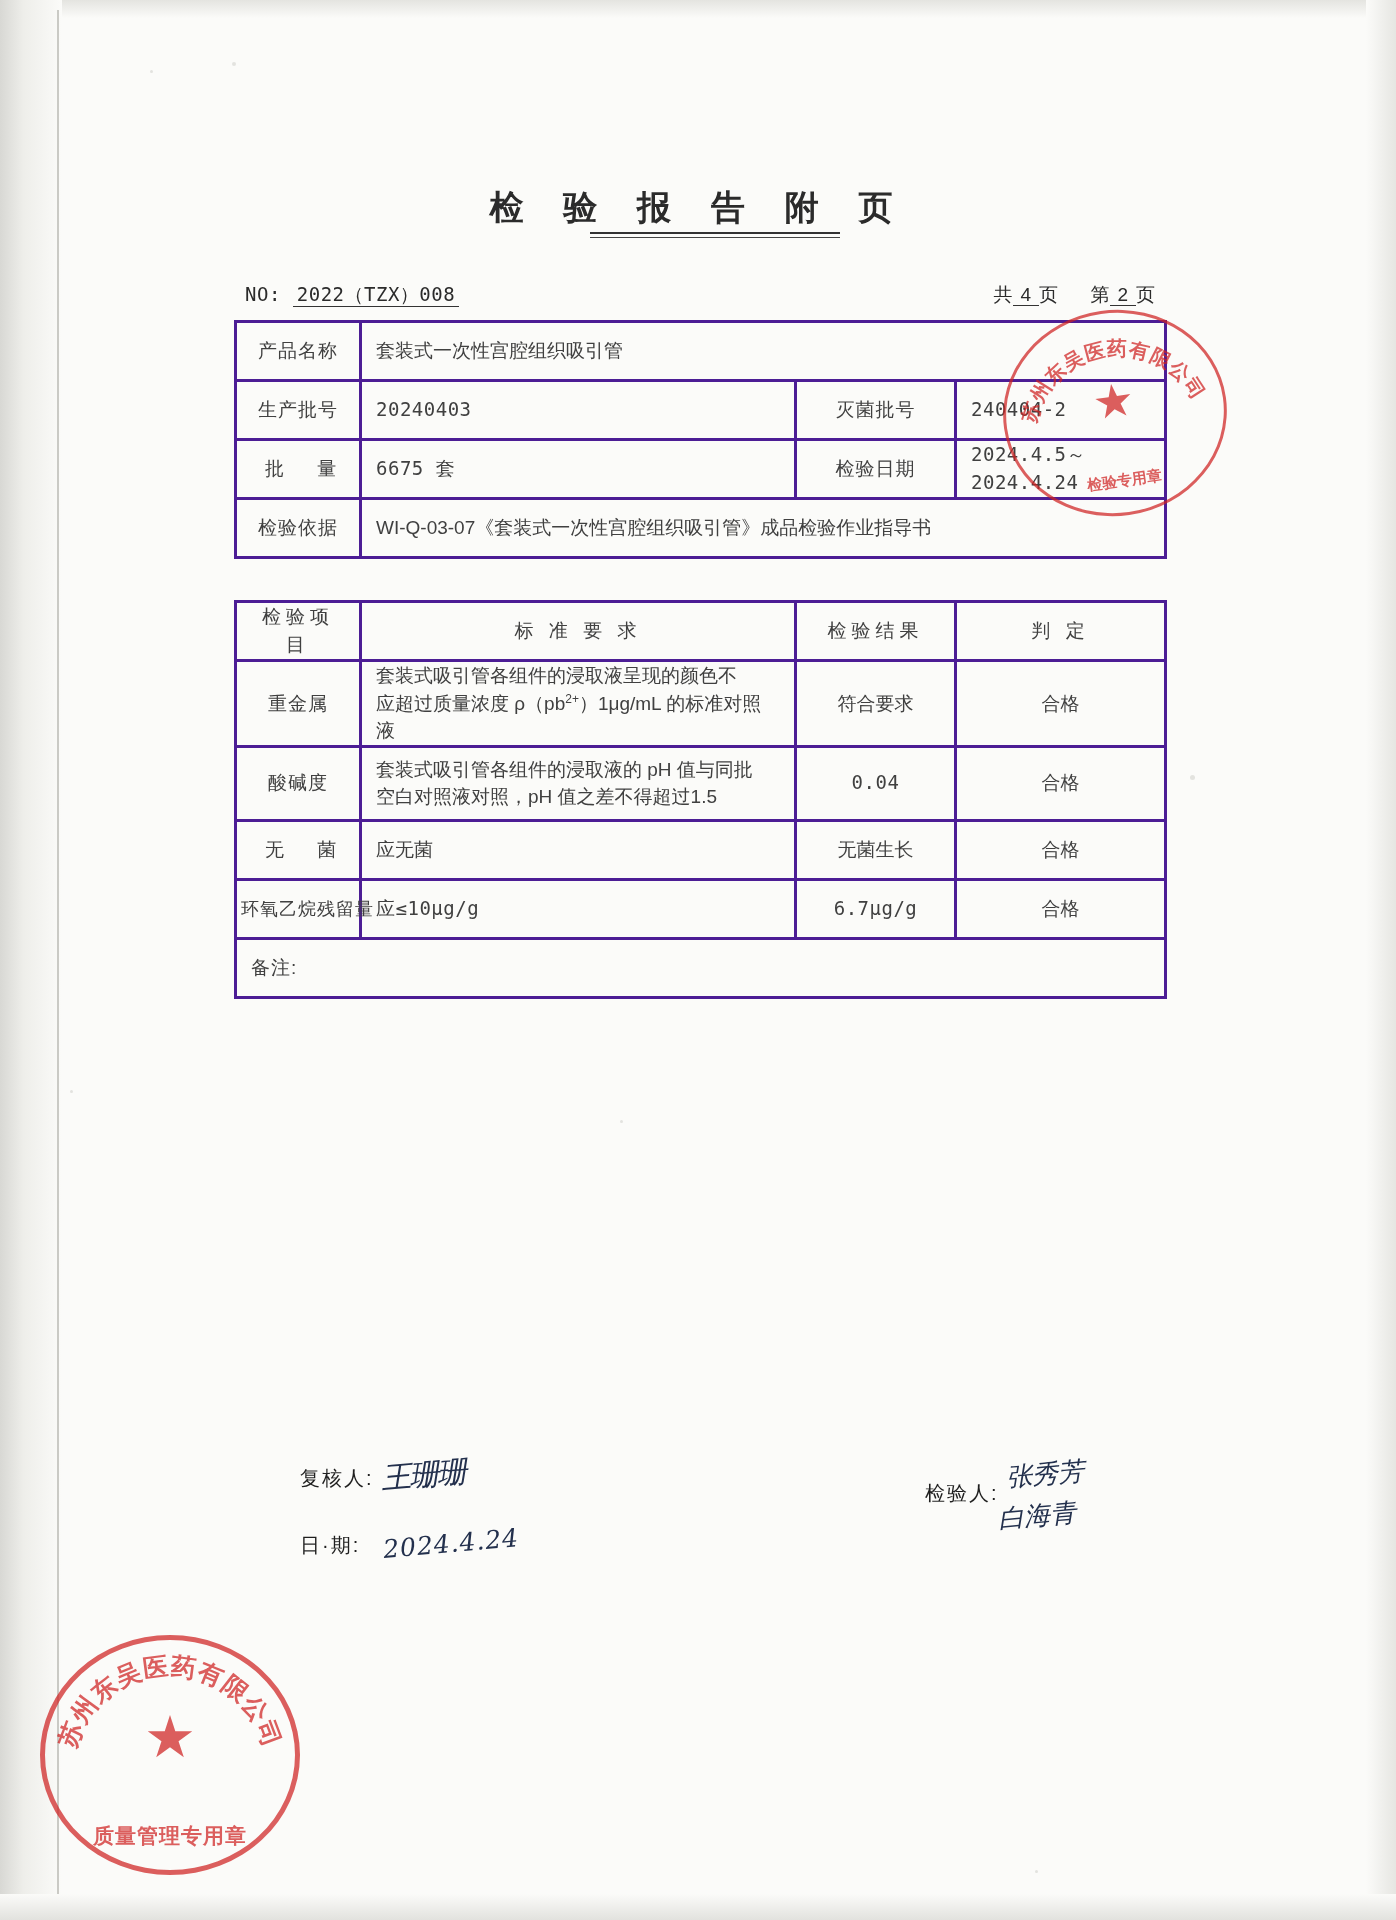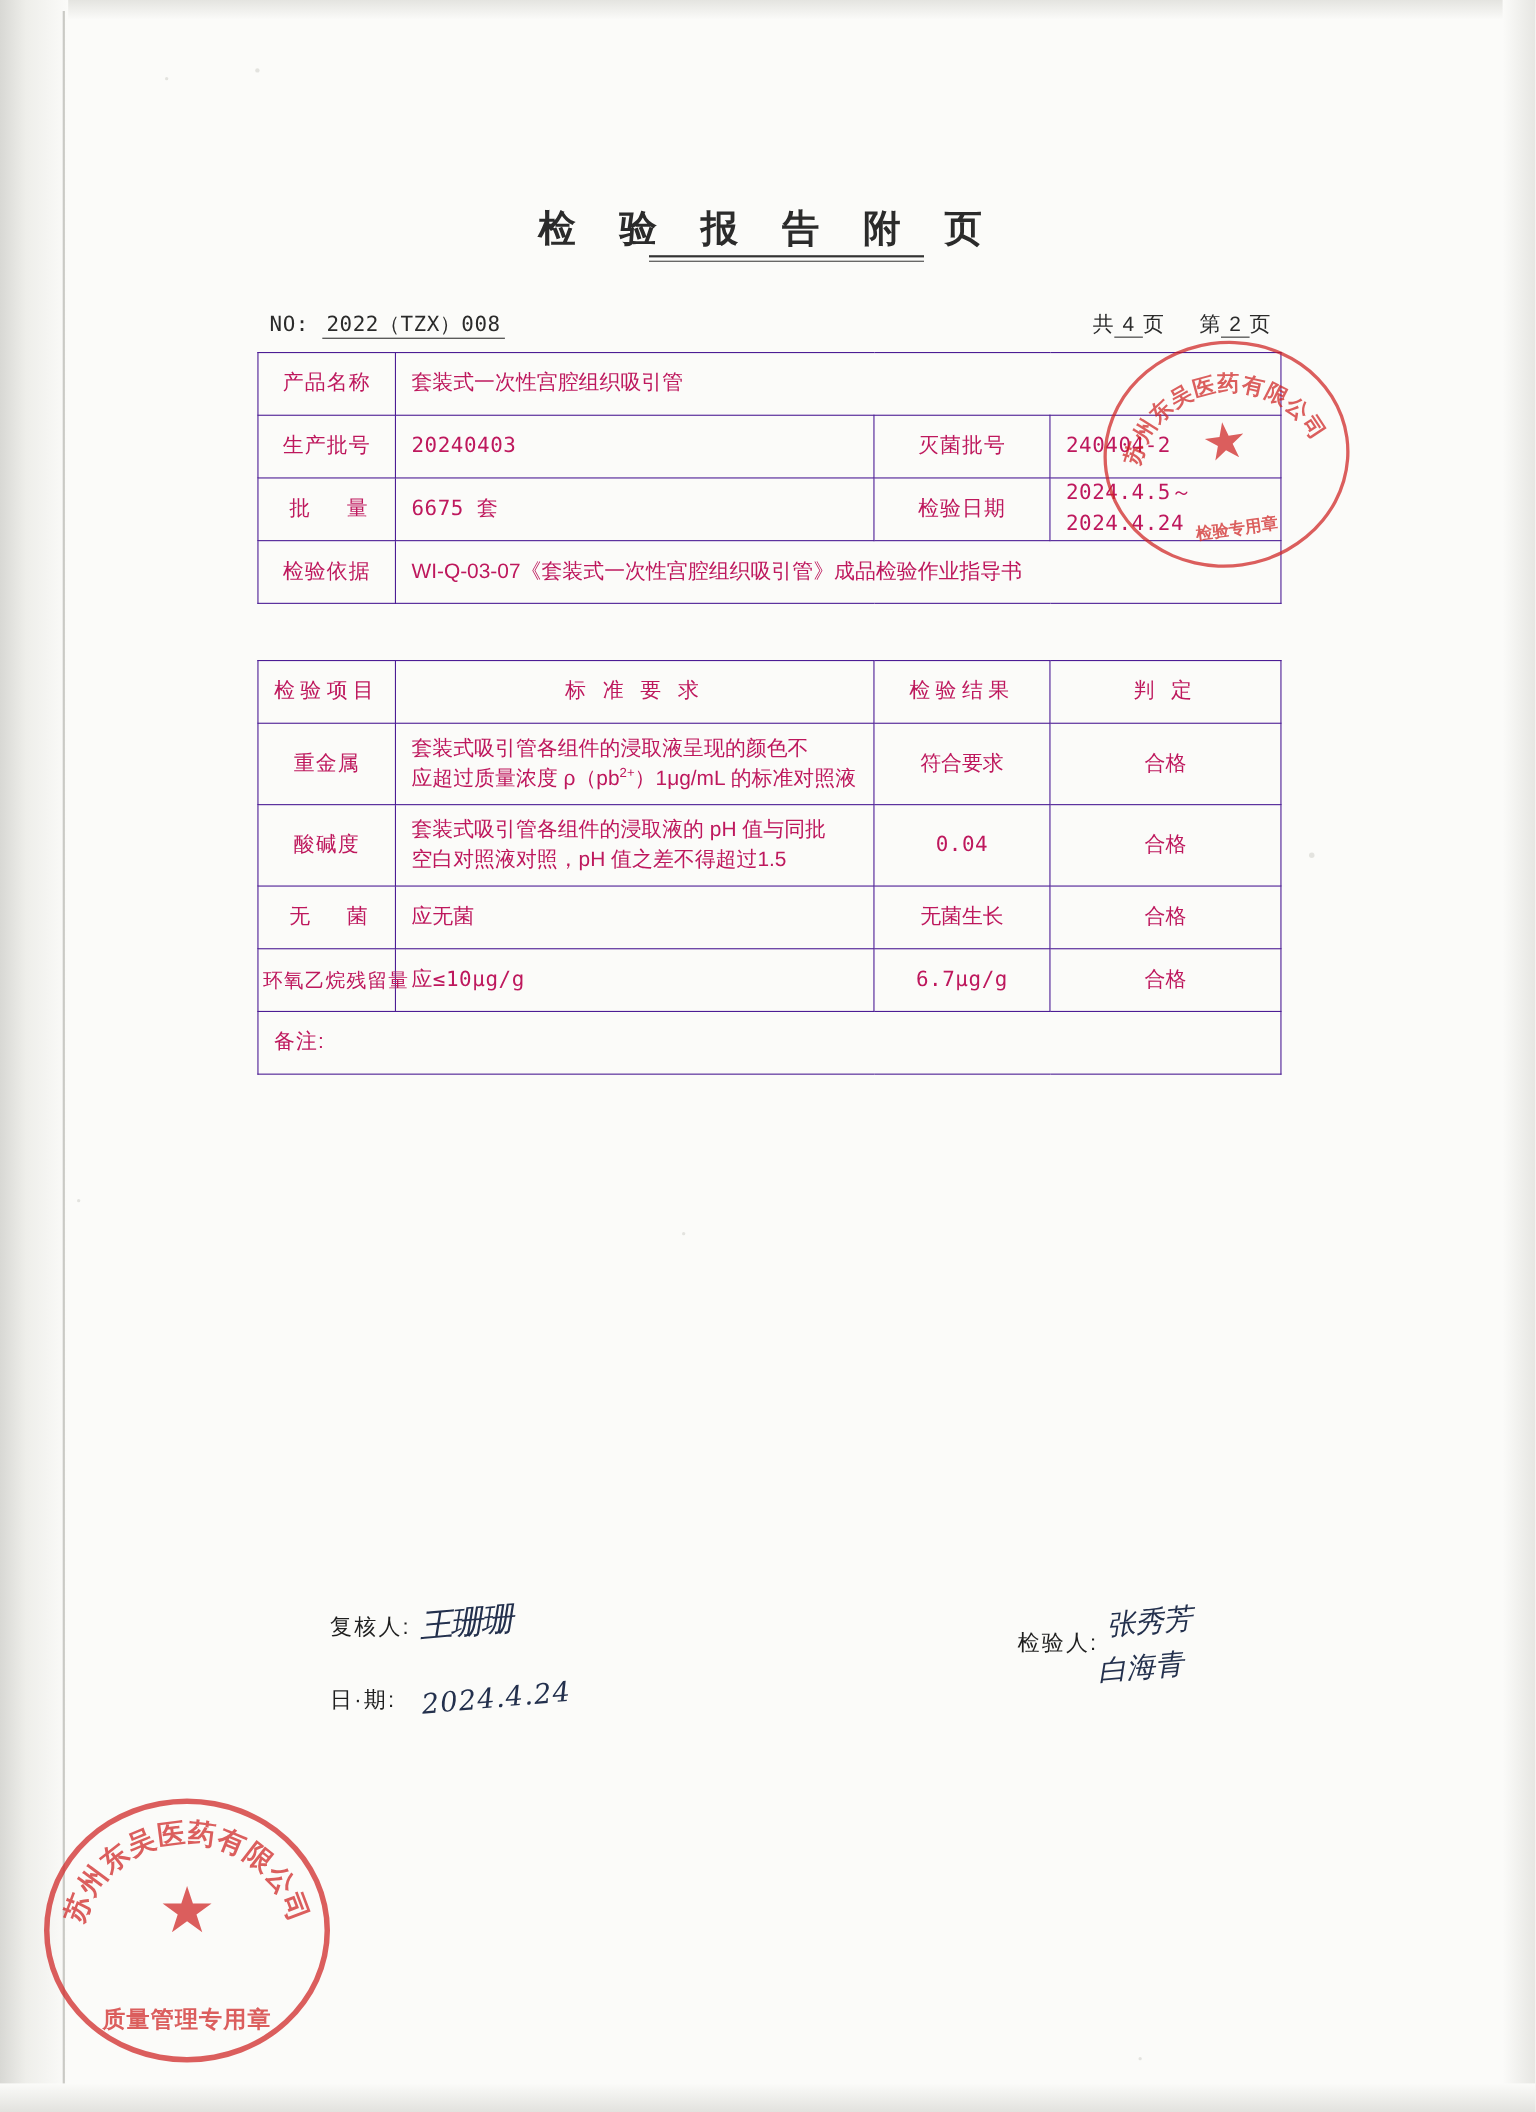--- a/index.html
+++ b/index.html
@@ -57,22 +57,22 @@
   }
   .pages u{text-decoration:none;border-bottom:1px solid #333;padding:0 7px;}
 
   
   .tbl{
     position:absolute;left:234px;top:320px;width:930px;
     border-collapse:collapse;
     table-layout:fixed;
   }
   .tbl td{
-    border:1px solid #4c1d95;
-    font-size:19px;color:#be185d;
+    border:3px solid #4c1d95;
+    font-size:19px;color:#404040;
     padding:0 14px;
     height:56px;
     vertical-align:middle;
     line-height:1.45;
   }
   .lbl{text-align:center;letter-spacing:1px;white-space:nowrap;}
   .lbl-sp{text-align:center;letter-spacing:14px;text-indent:14px;white-space:nowrap;}
   .ctr{text-align:center;}
   .mono{font-family:"DejaVu Sans Mono","Liberation Mono",monospace;letter-spacing:.5px;}
   .cellwrap{display:block;}

